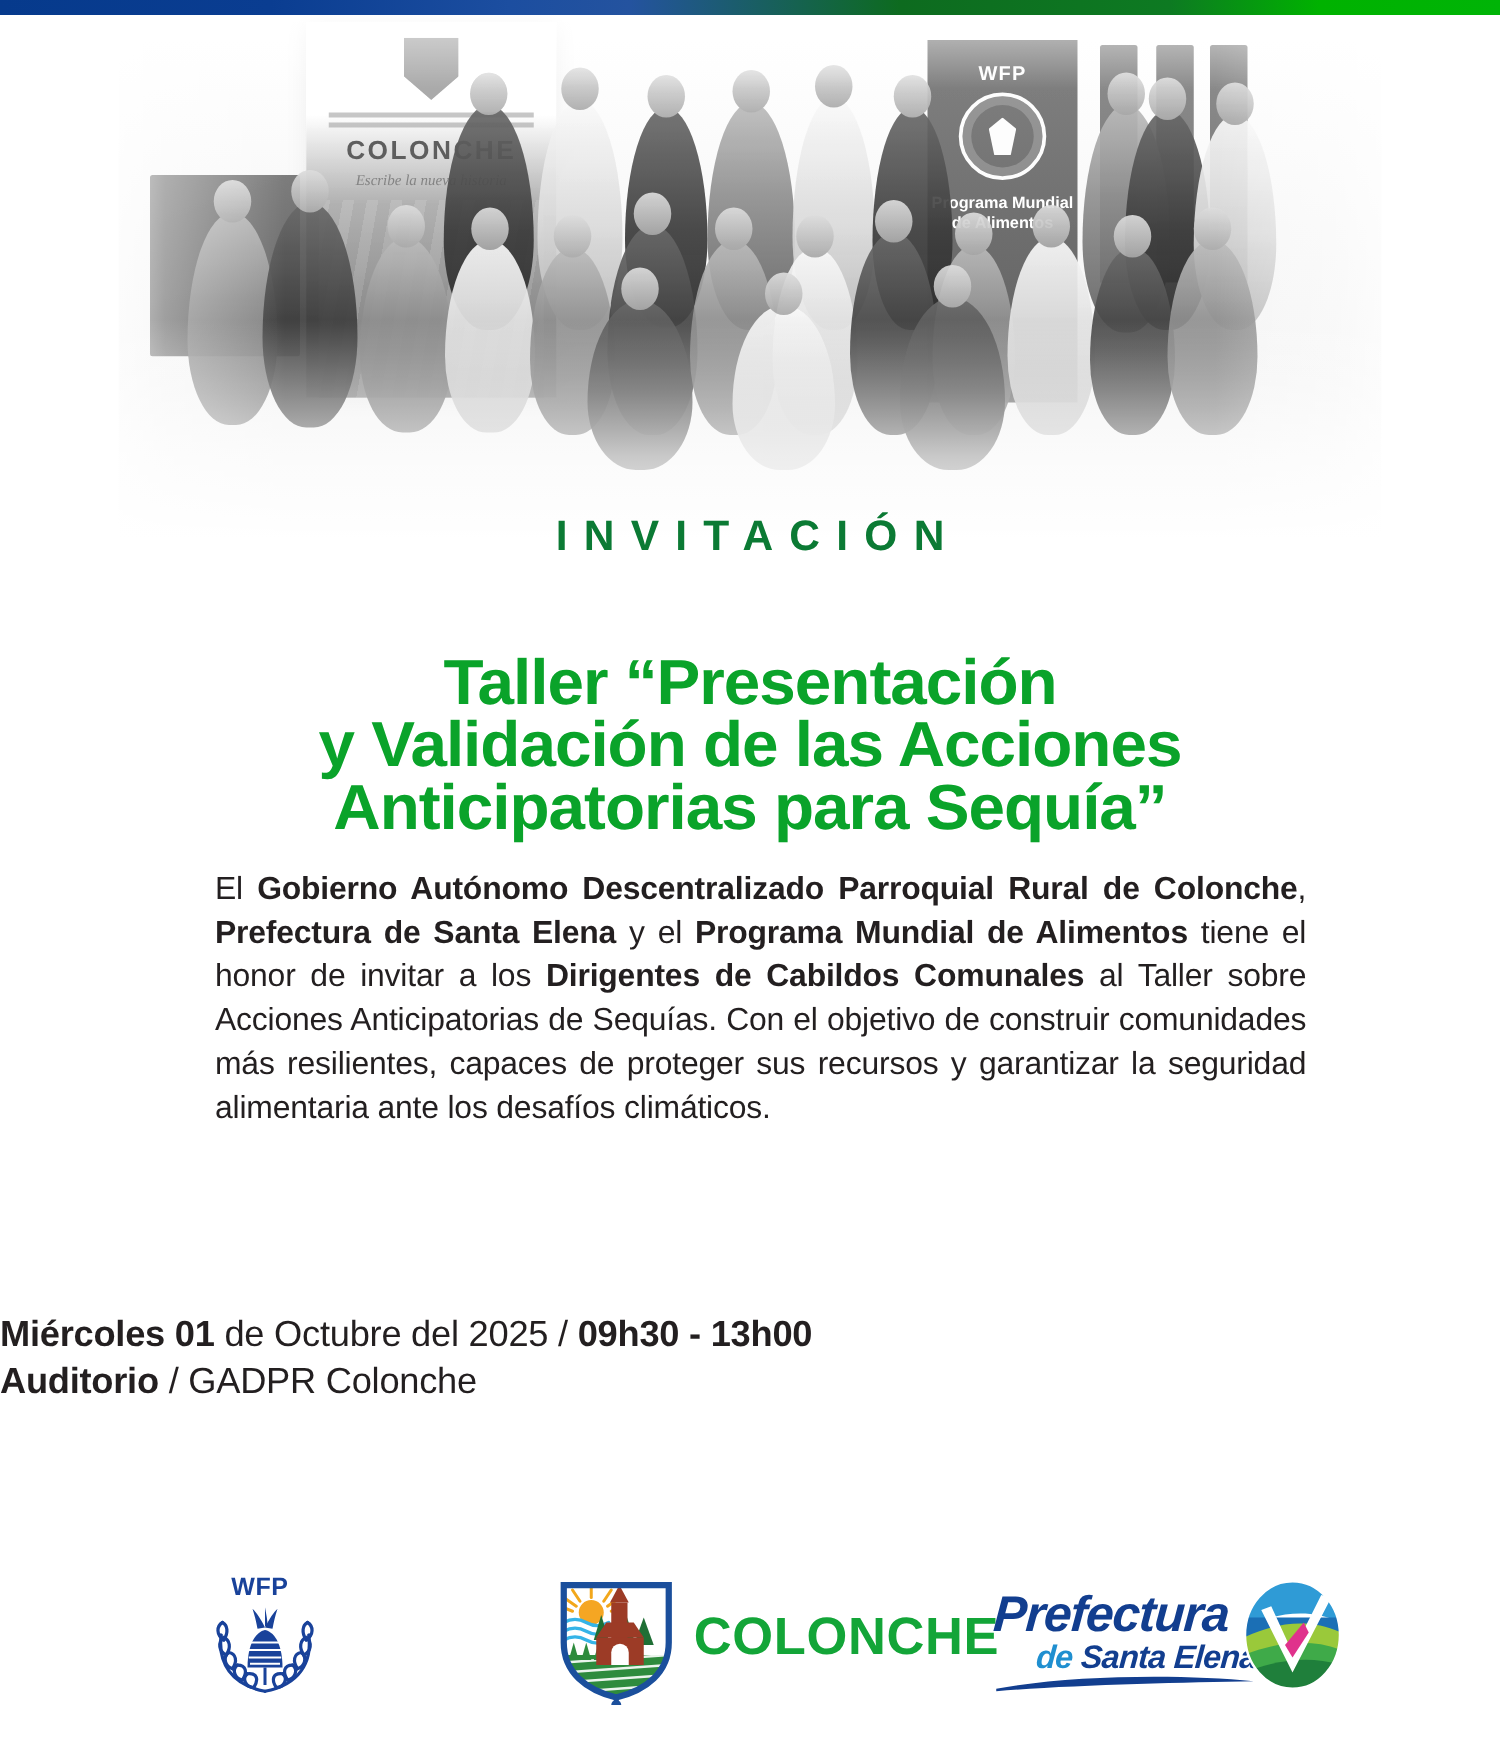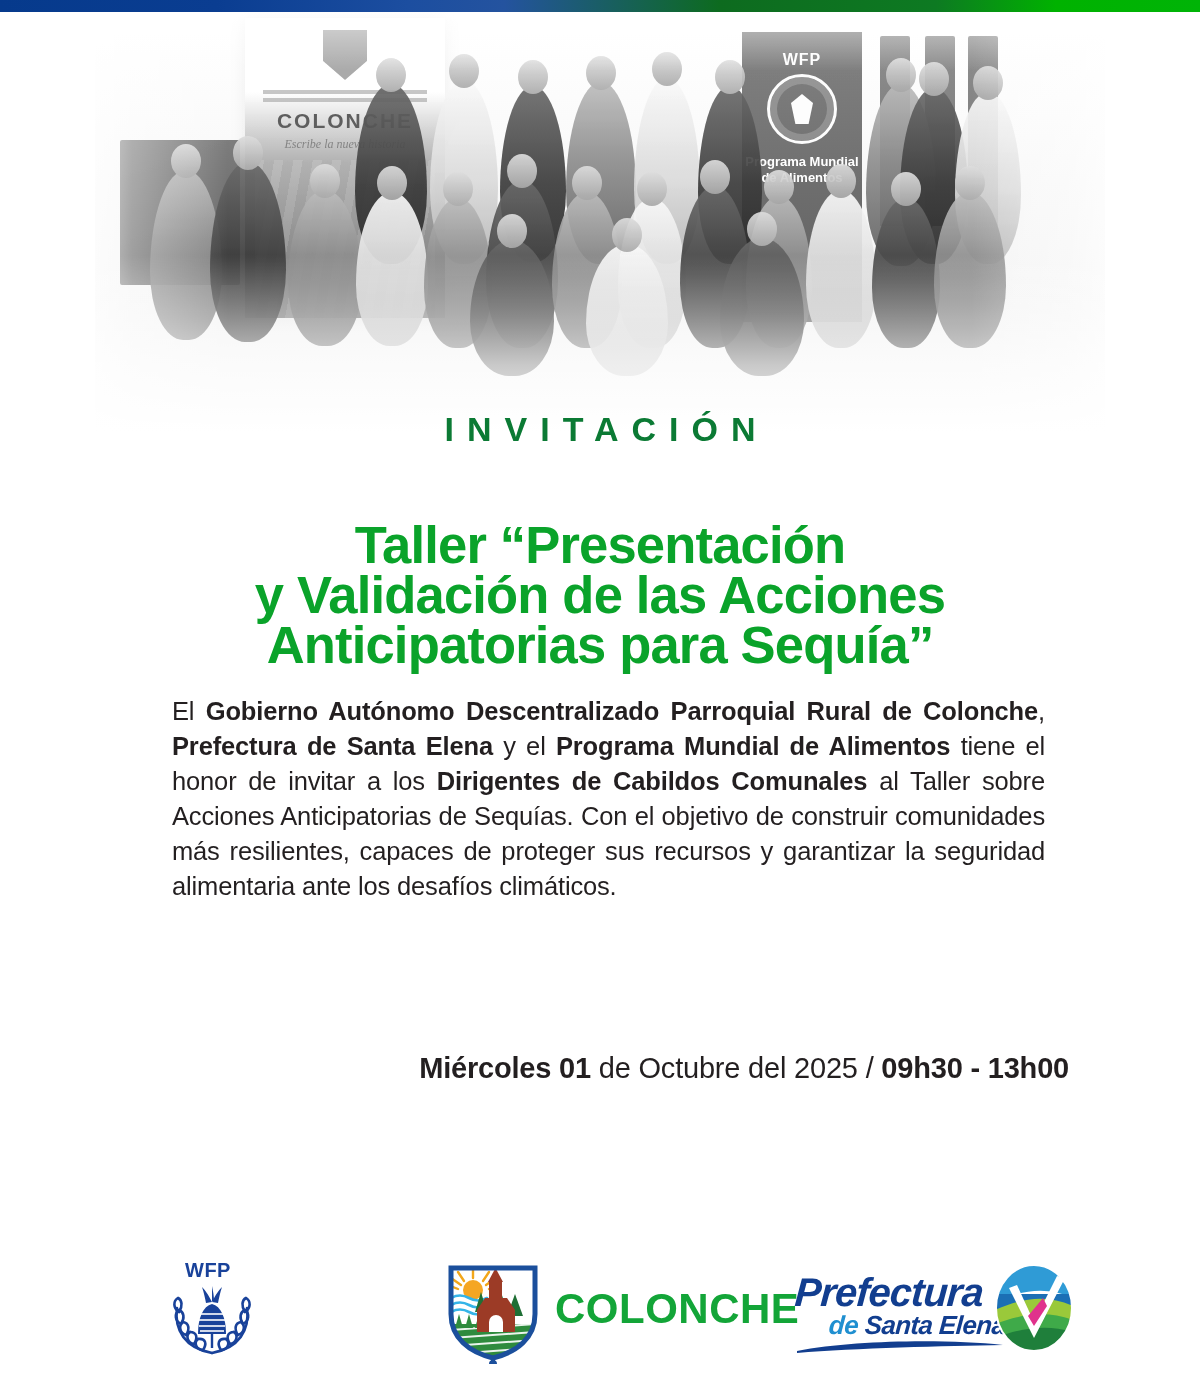--- a/index.html
+++ b/index.html
@@ -211,21 +211,21 @@
     font-family: "Liberation Sans", sans-serif;
     font-size: 25.5px;
     line-height: 35px;
     letter-spacing: -0.15px;
   }
   .body-copy b { font-weight: 700; }
 
   .when {
     position: absolute;
     top: 1050px; left: 0; width: 1069px;
-    text-align: right;
+    text-align: left;
     color: #231f20;
     font-family: "Liberation Sans", sans-serif;
     font-size: 29px;
     line-height: 37px;
     letter-spacing: -0.2px;
   }
   .when b { font-weight: 700; }
 
   
   .logos {
@@ -412,20 +412,21 @@
   <h1 class="title">
     <span class="l1">Taller “Presentación</span>
     <span class="l2">y Validación de las Acciones</span>
     <span class="l3">Anticipatorias para Sequía”</span>
   </h1>
 
   <div class="body-copy"><span>El </span><b>Gobierno Autónomo Descentralizado Parroquial Rural de Colonche</b><span>, </span><b>Prefectura de Santa Elena</b><span> y el </span><b>Programa Mundial de Alimentos</b><span> tiene el honor de invitar a los </span><b>Dirigentes de Cabildos Comunales</b><span> al Taller sobre Acciones Anticipatorias de Sequías. Con el objetivo de construir comunidades más resilientes, capaces de proteger sus recursos y garantizar la seguridad alimentaria ante los desafíos climáticos.</span></div>
 
   <div class="when">
     <div><b>Miércoles 01</b><span> de Octubre del 2025 / </span><b>09h30 - 13h00</b></div>
+    <div><b>Auditorio</b><span> / GADPR Colonche</span></div>
   </div>
 
   <div class="logos">
 
     <div class="logo-wfp">
       <div class="wfp-word">WFP</div>
       <svg class="wreath" viewBox="0 0 86 74">
         <g fill="none" stroke="#19429a" stroke-width="2.6" stroke-linecap="round">
           <path d="M43 71 C16 66 5 48 8 26"></path>
           <path d="M43 71 C70 66 81 48 78 26"></path>

